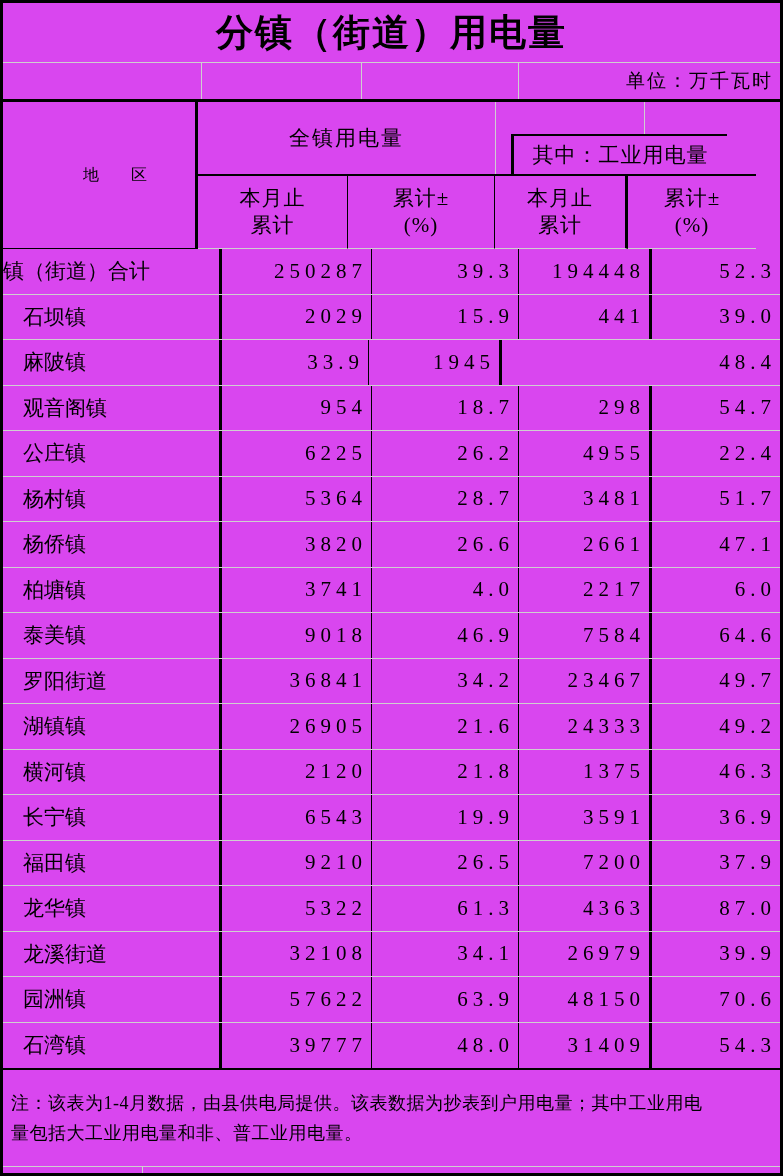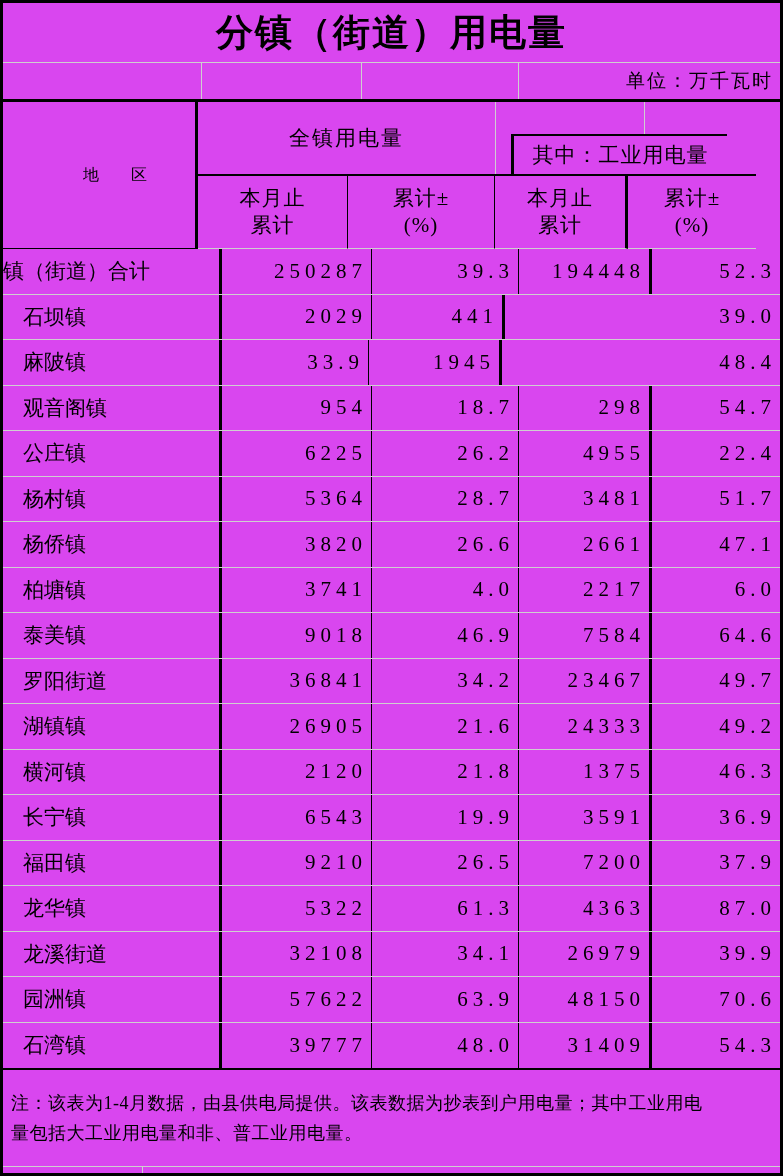--- a/index.html
+++ b/index.html
@@ -149,20 +149,21 @@
     <div class="c-label">镇（街道）合计</div>
     <div class="num c1">250287</div>
     <div class="num c2">39.3</div>
     <div class="num c3">194448</div>
     <div class="num c4">52.3</div>
   </div>
 
   <div class="drow">
     <div class="c-label indent">石坝镇</div>
     <div class="num c1">2029</div>
+    <div class="num c2">15.9</div>
     <div class="num c3">441</div>
     <div class="num c4">39.0</div>
   </div>
 
   <div class="drow">
     <div class="c-label indent">麻陂镇</div>
     <div class="num c2">33.9</div>
     <div class="num c3">1945</div>
     <div class="num c4">48.4</div>
   </div>

